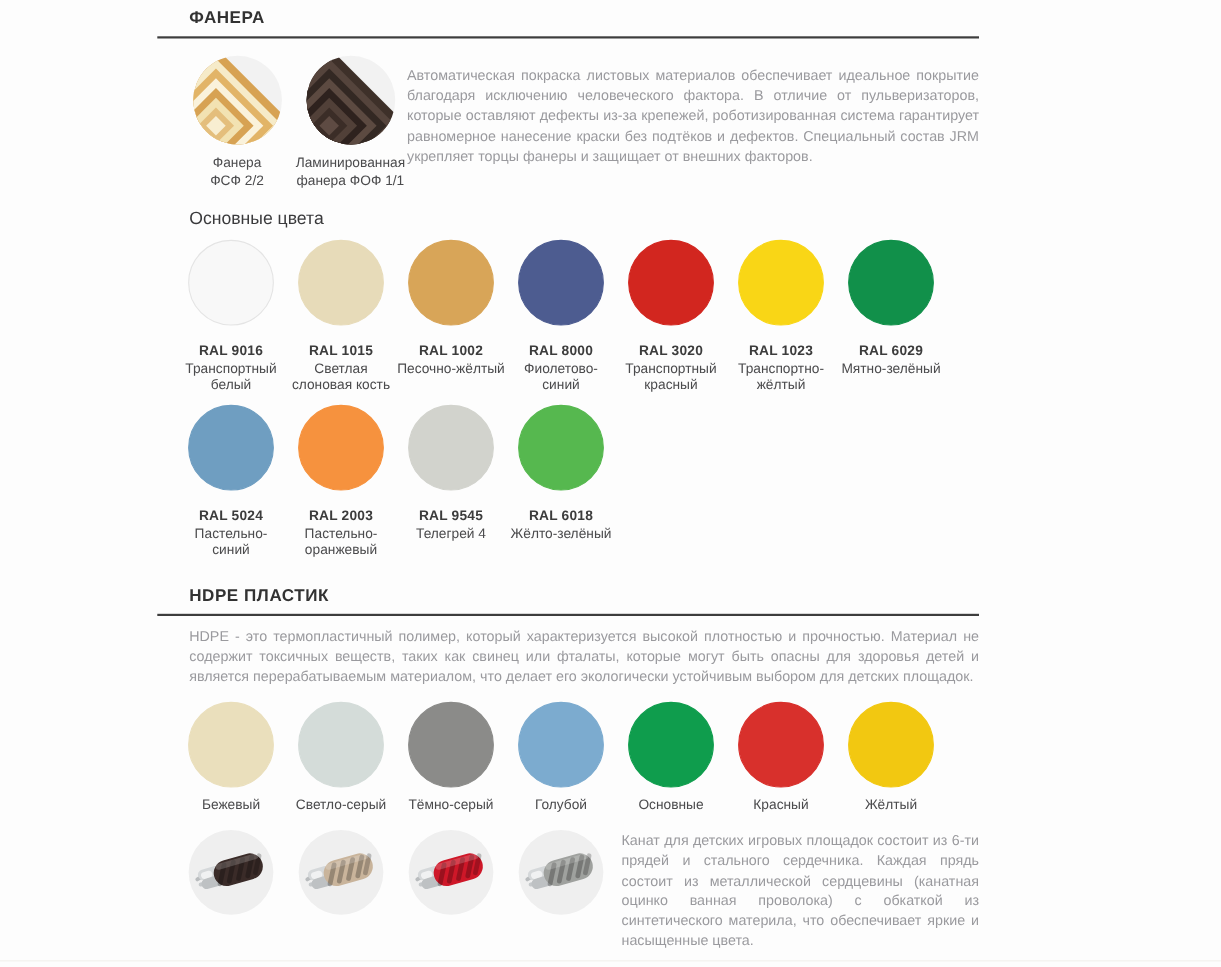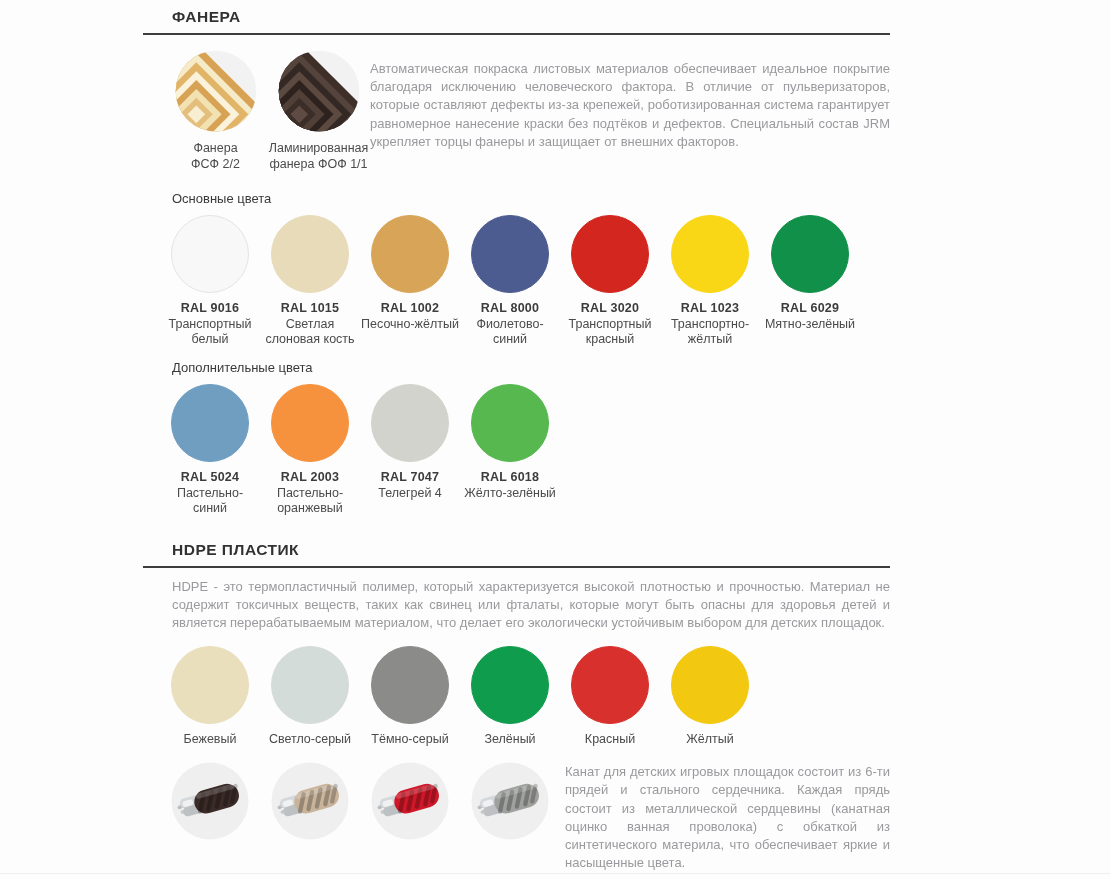--- a/index.html
+++ b/index.html
@@ -33,32 +33,32 @@
     font-size: 12.5px; color: #4b4b4d; line-height: 1.3; margin-top: 6px;
   }
   .para {
     flex: 1;
     font-size: 13px;
     color: #9a9a9e;
     line-height: 1.4;
     text-align: justify;
     margin-top: 12px;
   }
-  .group-label { margin-top: 18px; font-size: 13px; color: #3a3a3c; }
+  .group-label { margin-top: 18px; font-size: 16px; color: #3a3a3c; }
   .color-grid { display: flex; margin-left: -12px; margin-top: 9px; }
   .swatch { width: 100px; text-align: center; }
   .circle {
     display: block;
     width: 78px; height: 78px;
     border-radius: 50%;
     margin: 0 auto 8px auto;
     background: var(--c, #ccc);
     border: 1px solid var(--b, var(--c, #ccc));
   }
-  .code { display: block; font-weight: bold; font-size: 12.5px; color: #3c3c3c; letter-spacing: .2px; }
+  .code { display: block; font-weight: bold; font-size: 12.5px; color: #3c3c3c; letter-spacing: .2px; margin-top: 16px; }
   .name { display: block; font-size: 12.5px; color: #4b4b4d; line-height: 1.25; margin-top: 2px; }
   .section-gap { margin-top: 24px; }
   .wide-para { margin-top: 10px; }
   .hdpe-grid { margin-top: 13px; }
   .rope-row { display: flex; margin-top: 12px; }
   .rope-figs { display: flex; width: 400px; margin-left: -12px; flex-shrink: 0; }
   .rope-fig { width: 100px; text-align: center; }
   .rope-fig svg { width: 84px; height: 84px; display: block; margin: 0 auto; }
   .rope-para { flex: 1; margin-left: 5px; margin-top: 4px; }
   .bottom-rule { position: absolute; left: 0; right: 0; bottom: 5px; border-top: 1px solid #f1efec; }
@@ -163,38 +163,37 @@
         <span class="name">Транспортно-жёлтый</span>
       </div>
 
       <div class="swatch">
         <span class="circle" style="--c: #11904A;"></span>
         <span class="code">RAL 6029</span>
         <span class="name">Мятно-зелёный</span>
       </div>
     </div>
 
-  <div class="group-label" style="margin-top:12px">Дополнительные цвета</div>
   <div class="color-grid">
 
       <div class="swatch">
         <span class="circle" style="--c: #6F9EC1;"></span>
         <span class="code">RAL 5024</span>
         <span class="name">Пастельно-синий</span>
       </div>
 
       <div class="swatch">
         <span class="circle" style="--c: #F6923E;"></span>
         <span class="code">RAL 2003</span>
         <span class="name">Пастельно-оранжевый</span>
       </div>
 
       <div class="swatch">
         <span class="circle" style="--c: #D2D3CD;"></span>
-        <span class="code">RAL 7047</span>
+        <span class="code">RAL 9545</span>
         <span class="name">Телегрей 4</span>
       </div>
 
       <div class="swatch">
         <span class="circle" style="--c: #56B84F;"></span>
         <span class="code">RAL 6018</span>
         <span class="name">Жёлто-зелёный</span>
       </div>
     </div>
 
@@ -210,24 +209,28 @@
       <div class="swatch">
         <span class="circle" style="--c: #D4DCD9;"></span>
         <span class="name">Светло-серый</span>
       </div>
 
       <div class="swatch">
         <span class="circle" style="--c: #8B8B89;"></span>
         <span class="name">Тёмно-серый</span>
       </div>
 
+      <div class="swatch">
+        <span class="circle" style="--c: #7CABCF;"></span>
+        <span class="name">Голубой</span>
+      </div>
 
       <div class="swatch">
         <span class="circle" style="--c: #0F9D4D;"></span>
-        <span class="name">Зелёный</span>
+        <span class="name">Основные</span>
       </div>
 
       <div class="swatch">
         <span class="circle" style="--c: #D8302C;"></span>
         <span class="name">Красный</span>
       </div>
 
       <div class="swatch">
         <span class="circle" style="--c: #F2C811;"></span>
         <span class="name">Жёлтый</span>

